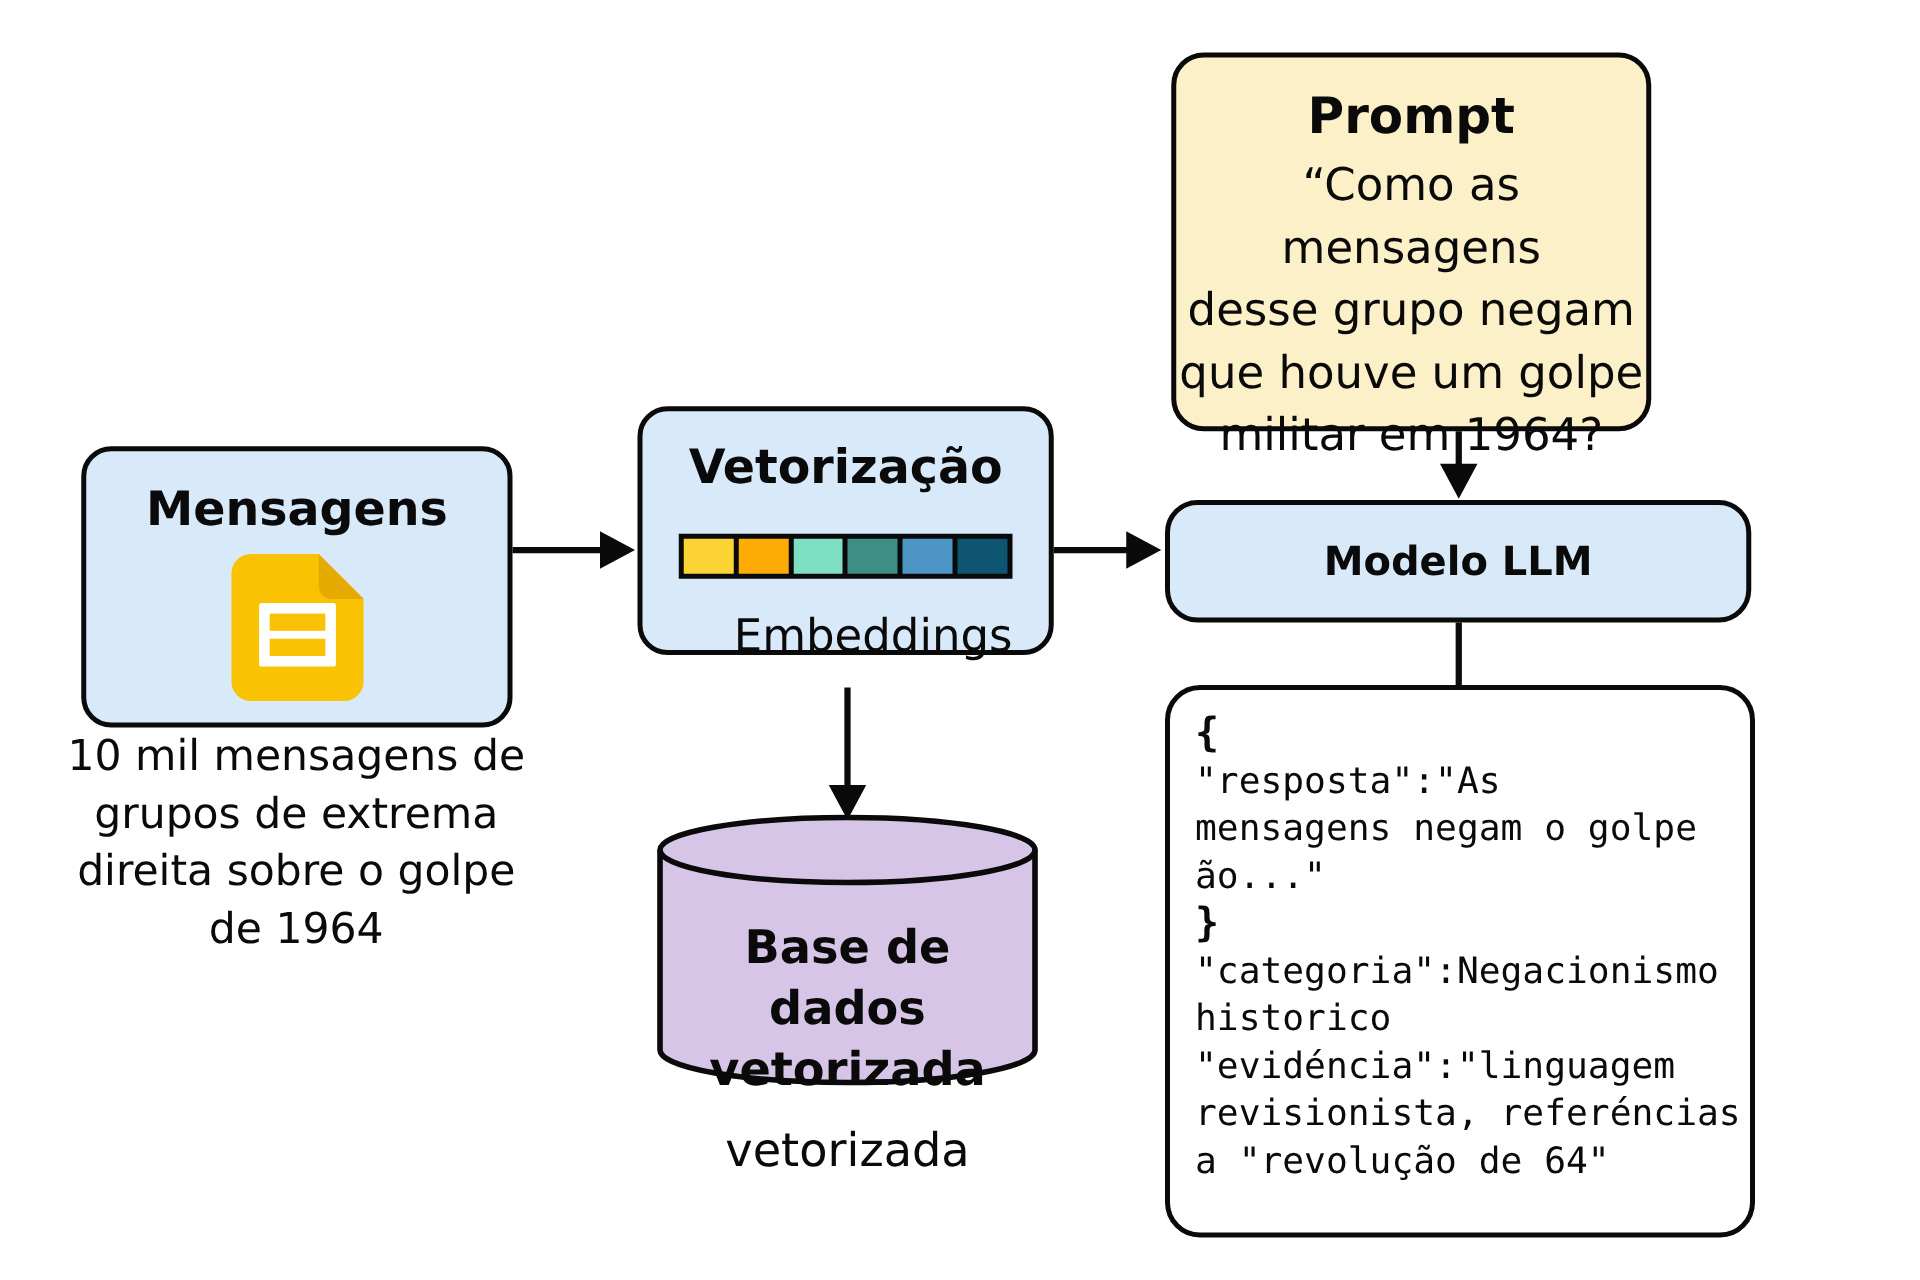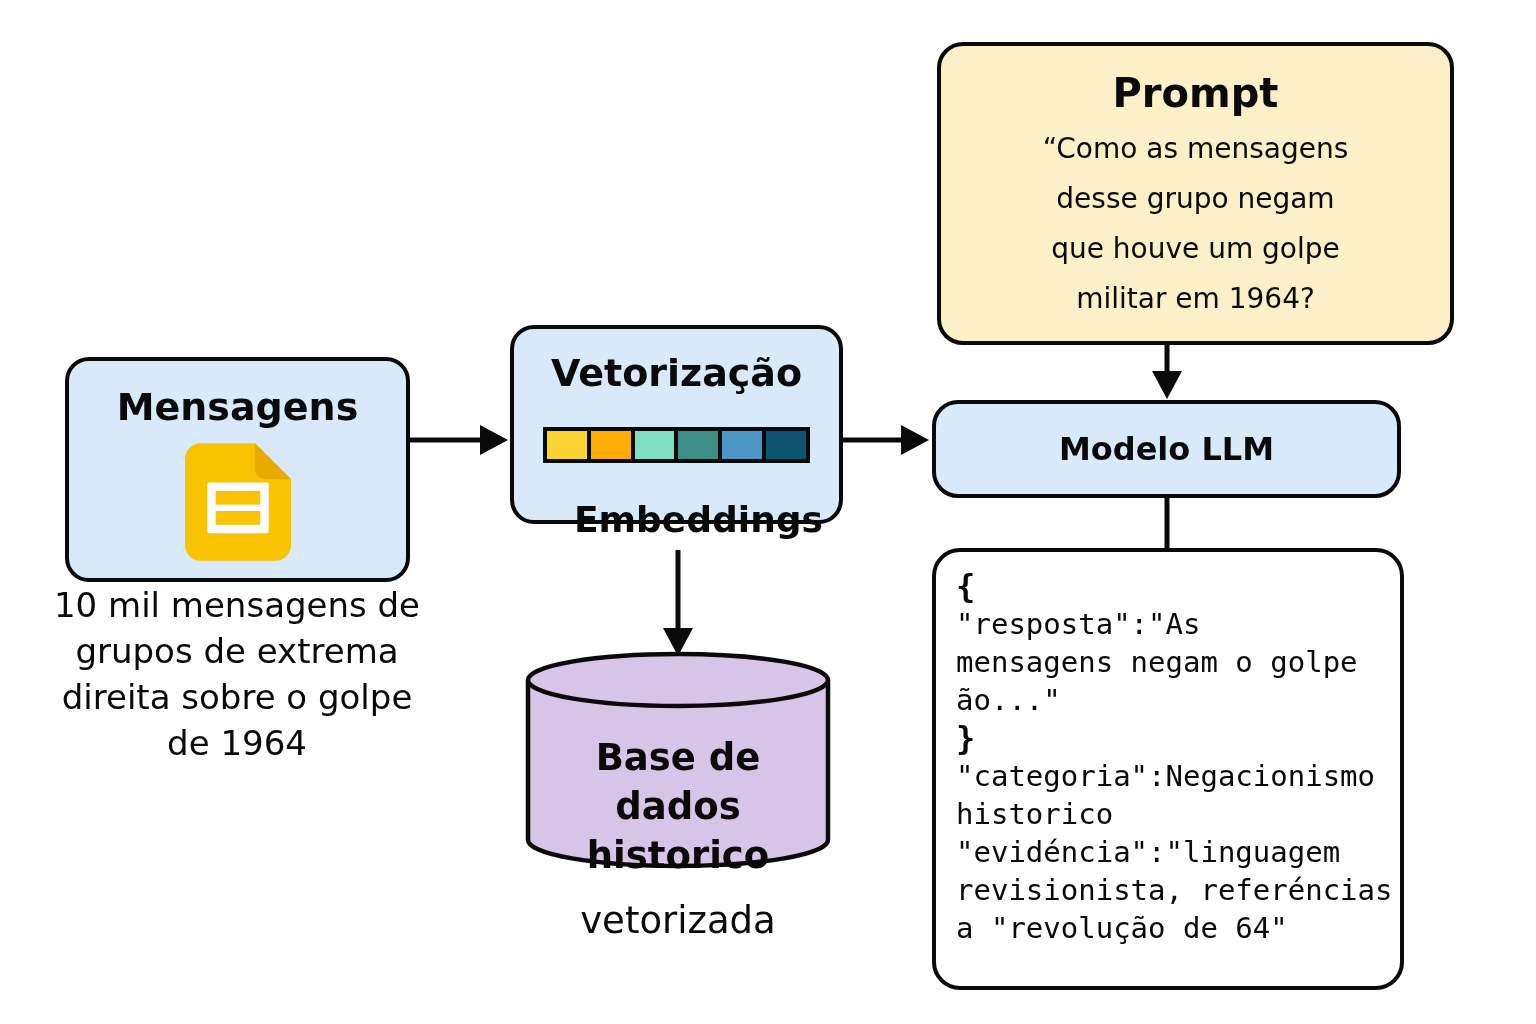--- a/index.html
+++ b/index.html
@@ -56,27 +56,27 @@
   .vector-strip {
     margin: 32px auto 0 auto;
     width: 267px;
     height: 36px;
     background: var(--border-black);
     padding: 4px;
     display: flex;
     gap: 4px;
   }
   .vector-strip .swatch { flex: 1 1 0; height: 100%; }
-  .embeddings-label { margin-top: 36px; font-size: 36px; font-weight: 700; padding-left: 44px; }
+  .embeddings-label { margin-top: 26px; font-size: 36px; font-weight: 400; padding-left: 44px; }
   
-  #prompt { left: 937px; top: 42px; width: 517px; height: 303px; padding-top: 24px; border-radius: 26px; }
+  #prompt { left: 937px; top: 42px; width: 384px; height: 303px; padding-top: 24px; border-radius: 26px; }
   #prompt .node-title { font-size: 40px; }
   .prompt-body {
     margin-top: 8px;
-    font-size: 28px;
+    font-size: 36px;
     line-height: 50px;
     font-weight: 500;
     white-space: pre-line;
   }
   
   #llm {
     left: 932px; top: 400px; width: 469px; height: 98px;
     display: flex; align-items: center; justify-content: center;
     border-radius: 26px;
   }
@@ -180,16 +180,16 @@
     <div class="node-title">Modelo LLM</div>
   </div>
 
   <div class="node white code" id="output"><div class="bold">{</div><div>"resposta":"As</div><div>mensagens negam o golpe</div><div>ão..."</div><div class="bold">}</div><div>"categoria":Negacionismo</div><div>historico</div><div>"evidéncia":"linguagem</div><div>revisionista, referéncias</div><div>a "revolução de 64"</div></div>
 
   <svg id="db-cylinder" width="306" height="222" viewBox="0 0 306 222">
     <path d="M3,30 V190 A150,26 0 0 0 303,190 V30" fill="#D7C5E8" stroke="#0A0A0A" stroke-width="4.5"></path>
     <ellipse cx="153" cy="30" rx="150" ry="26" fill="#D7C5E8" stroke="#0A0A0A" stroke-width="4.5"></ellipse>
   </svg>
   <div class="db-label">Base de dados
-historico</div>
+vetorizada</div>
   <div class="caption" id="db-caption">vetorizada</div>
 
 </div>
 
 </body></html>

